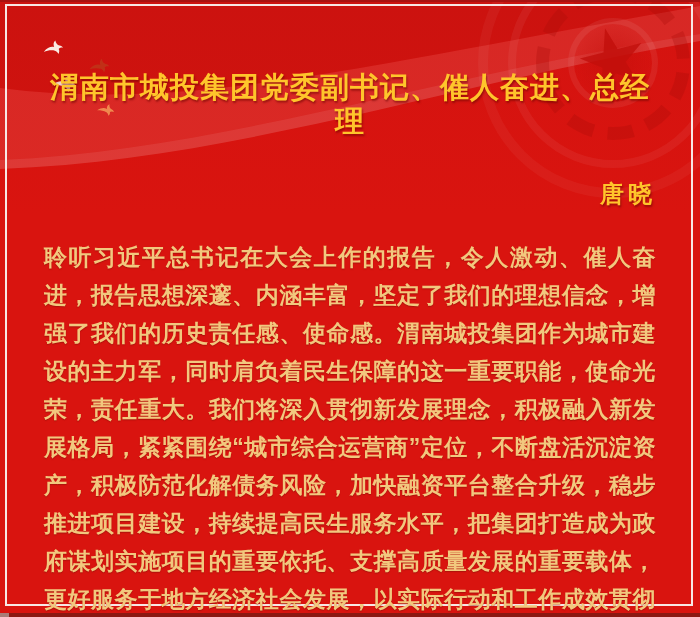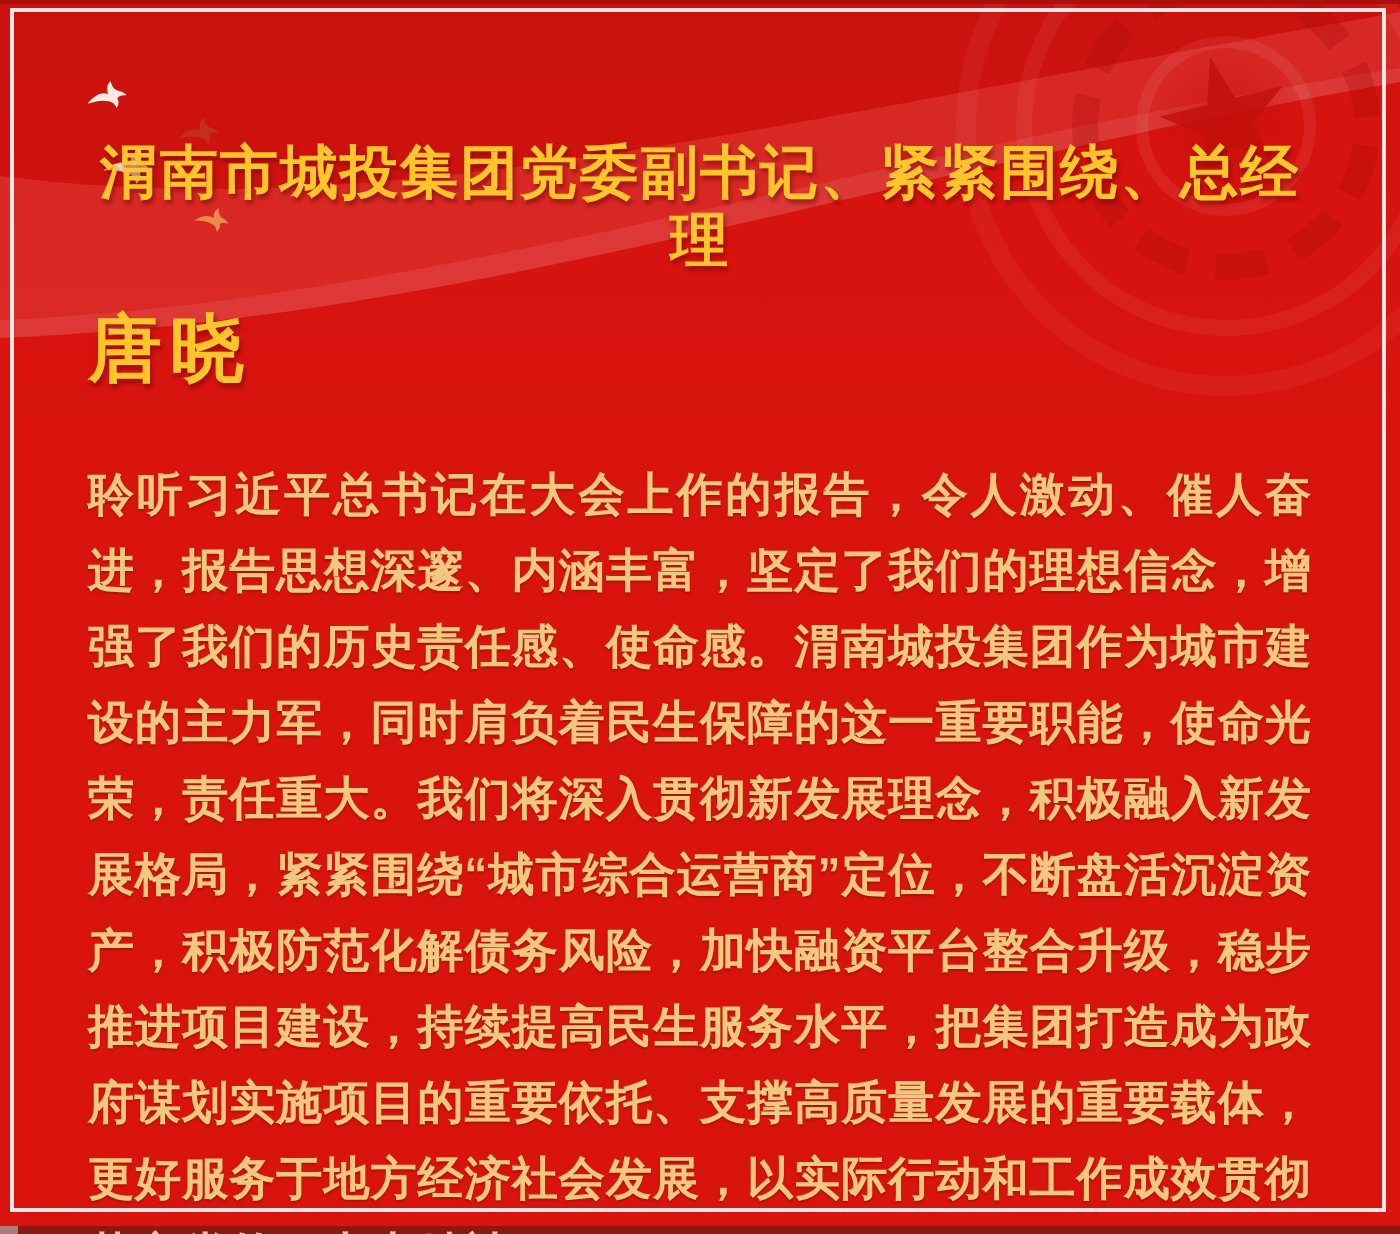--- a/index.html
+++ b/index.html
@@ -50,24 +50,24 @@
   .content { position:absolute; left:44px; right:44px; top:0; }
   .title {
     margin:70px 0 0 0;
     font-size:29px; font-weight:bold;
     color:var(--title-gold,#ffc52b);
     text-align:center; letter-spacing:1px;
     text-shadow:1px 2px 2px rgba(110,5,0,0.55);
     line-height:34px;
   }
   .person {
-    margin:12px 0 0 0;
-    font-size:37px; font-weight:bold;
+    margin:40px 0 0 0;
+    font-size:24px; font-weight:bold;
     color:var(--title-gold,#ffc52b);
-    text-align:left; letter-spacing:4px;
+    text-align:right; letter-spacing:4px;
     text-shadow:1px 2px 2px rgba(110,5,0,0.55);
   }
   .speech {
     margin:28px 0 0 0;
     font-size:23px; font-weight:bold;
     line-height:38px;
     color:var(--body-gold,#f2c87e);
     text-align:justify;
     letter-spacing:0.5px;
     text-shadow:0 1px 1px rgba(130,15,8,0.5);
@@ -113,18 +113,18 @@
         <use href="#dove"></use>
       </svg>
   </div>
 
   <div class="frame"></div>
   <div class="edge-top"></div>
   <div class="edge-bottom"></div>
   <div class="edge-corner"></div>
 
   <div class="content">
-    <h1 class="title">渭南市城投集团党委副书记、紧紧围绕、总经理</h1>
+    <h1 class="title">渭南市城投集团党委副书记、催人奋进、总经理</h1>
     <h2 class="person">唐晓</h2>
     <p class="speech">聆听习近平总书记在大会上作的报告，令人激动、催人奋进，报告思想深邃、内涵丰富，坚定了我们的理想信念，增强了我们的历史责任感、使命感。渭南城投集团作为城市建设的主力军，同时肩负着民生保障的这一重要职能，使命光荣，责任重大。我们将深入贯彻新发展理念，积极融入新发展格局，紧紧围绕“城市综合运营商”定位，不断盘活沉淀资产，积极防范化解债务风险，加快融资平台整合升级，稳步推进项目建设，持续提高民生服务水平，把集团打造成为政府谋划实施项目的重要依托、支撑高质量发展的重要载体，更好服务于地方经济社会发展，以实际行动和工作成效贯彻落实党的二十大精神！</p>
   </div>
 
 </div>
 
 </body></html>

